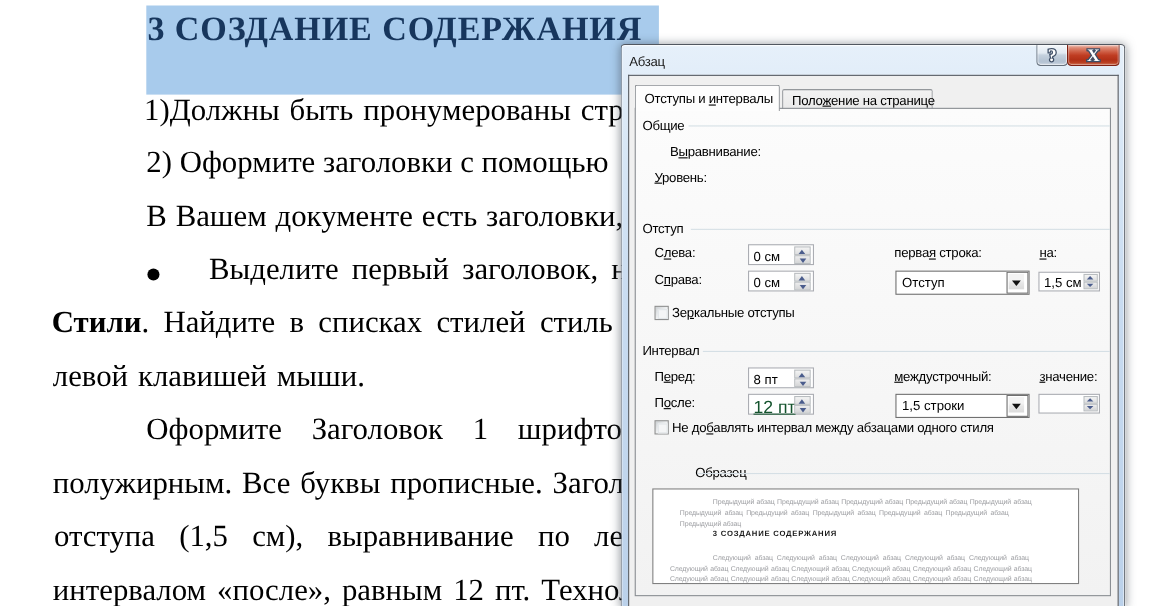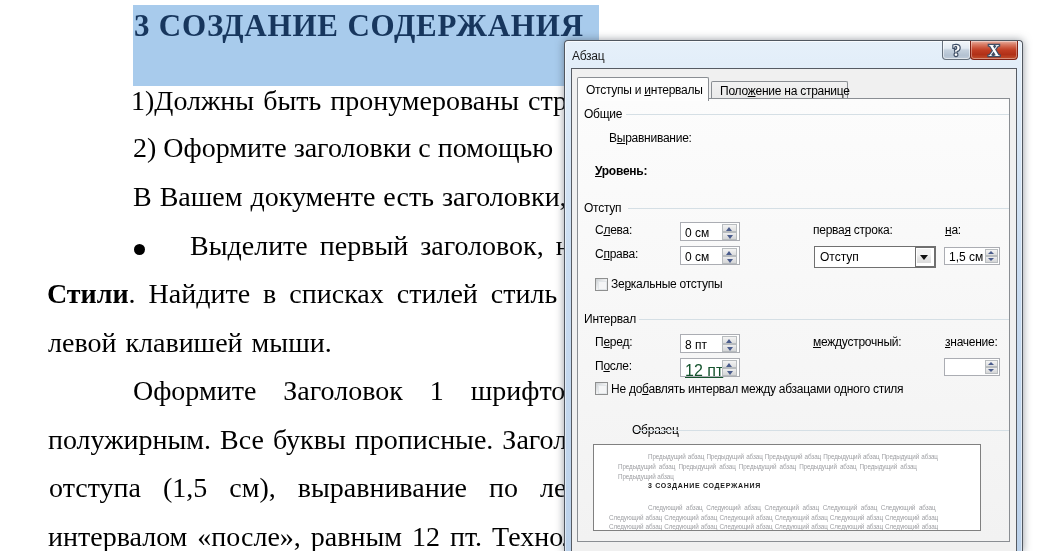--- a/index.html
+++ b/index.html
@@ -41,21 +41,21 @@
   <div class="lbl" style="left:155px;top:44px;">Поло<u>ж</u>ение на странице</div>
 
   <div style="position:absolute;left:12px;top:57px;width:431px;height:442px;background:linear-gradient(#FCFCFC,#F2F2F2);border:1px solid #8A8E93;"></div>
 
   <div style="position:absolute;left:12px;top:36px;width:130px;height:23px;background:#FDFDFD;border:1px solid #8A8E93;border-bottom:none;border-radius:2px 2px 0 0;"></div>
   <div class="lbl" style="left:21px;top:43px;">Отступы и <u>и</u>нтервалы</div>
 
   <div class="lbl" style="left:19px;top:67px;">Общие</div>
   <div style="position:absolute;left:61px;top:73px;width:383px;height:1px;background:#D5DFE5;"></div>
   <div class="lbl" style="left:44px;top:91px;">В<u>ы</u>равнивание:</div>
-  <div class="lbl" style="left:30px;top:124px;font-weight:bold;"><u>У</u>ровень:</div>
+  <div class="lbl" style="left:30px;top:114px;"><u>У</u>ровень:</div>
 
   <div class="lbl" style="left:19px;top:161px;">Отступ</div>
   <div style="position:absolute;left:63px;top:167px;width:381px;height:1px;background:#D5DFE5;"></div>
   <div class="lbl" style="left:30px;top:183px;">С<u>л</u>ева:</div>
   <div class="lbl" style="left:248px;top:183px;">перва<u>я</u> строка:</div>
   <div class="lbl" style="left:380px;top:183px;"><u>н</u>а:</div>
   <div style="position:absolute;left:115px;top:181px;width:60px;height:19px;background:#fff;border:1px solid #ABADB3;box-sizing:border-box;">
       <div style="position:absolute;left:4px;top:3px;font-size:12px;color:#000;">0 см</div>
       <div style="position:absolute;right:2px;top:1px;width:15px;height:8px;border:1px solid #B8BCBF;background:linear-gradient(#F4F4F4,#DDDEDF);box-sizing:border-box;">
         <div style="position:absolute;left:3px;top:2px;width:0;height:0;border-left:3.5px solid transparent;border-right:3.5px solid transparent;border-bottom:4px solid #4A5C8C;"></div>
@@ -113,20 +113,27 @@
   <div class="lbl" style="left:30px;top:319px;">П<u>о</u>сле:</div>
   <div style="position:absolute;left:115px;top:317px;width:60px;height:19px;background:#fff;border:1px solid #ABADB3;box-sizing:border-box;">
       <div style="position:absolute;left:4px;top:3px;font-size:16px;color:#14532d;text-decoration:underline;">12 пт</div>
       <div style="position:absolute;right:2px;top:1px;width:15px;height:8px;border:1px solid #B8BCBF;background:linear-gradient(#F4F4F4,#DDDEDF);box-sizing:border-box;">
         <div style="position:absolute;left:3px;top:2px;width:0;height:0;border-left:3.5px solid transparent;border-right:3.5px solid transparent;border-bottom:4px solid #4A5C8C;"></div>
       </div>
       <div style="position:absolute;right:2px;top:9px;width:15px;height:8px;border:1px solid #B8BCBF;background:linear-gradient(#EDEDEE,#D4D5D6);box-sizing:border-box;">
         <div style="position:absolute;left:3.5px;top:2px;width:0;height:0;border-left:3.5px solid transparent;border-right:3.5px solid transparent;border-top:4px solid #4A5C8C;"></div>
       </div>
     </div>
+  <div style="position:absolute;left:249px;top:317px;width:120px;height:20px;background:#fff;border:1px solid #707070;">
+     <div style="position:absolute;left:5px;top:3px;font-size:12px;color:#000;">1,5 строки</div>
+     <div style="position:absolute;right:0;top:0;width:18px;height:18px;border:1px solid #6F6F6F;background:#fff;">
+       <div style="position:absolute;left:1px;top:1px;width:14px;height:14px;background:linear-gradient(#F3F3F3 40%,#E6E6E6 60%,#DBDBDB);"></div>
+       <div style="position:absolute;left:4px;top:6.5px;width:0;height:0;border-left:4.5px solid transparent;border-right:4.5px solid transparent;border-top:5px solid #111;"></div>
+     </div>
+  </div>
   <div style="position:absolute;left:379px;top:317px;width:56px;height:18px;background:#fff;border:1px solid #ABADB3;box-sizing:border-box;">
       <div style="position:absolute;left:4px;top:2px;font-size:12px;color:#000;"></div>
       <div style="position:absolute;right:1px;top:1px;width:13px;height:7px;border:1px solid #B8BCBF;background:linear-gradient(#F4F4F4,#DDDEDF);box-sizing:border-box;">
         <div style="position:absolute;left:2px;top:1px;width:0;height:0;border-left:3px solid transparent;border-right:3px solid transparent;border-bottom:3.5px solid #4A5C8C;"></div>
       </div>
       <div style="position:absolute;right:1px;top:8px;width:13px;height:7px;border:1px solid #B8BCBF;background:linear-gradient(#EDEDEE,#D4D5D6);box-sizing:border-box;">
         <div style="position:absolute;left:2px;top:1px;width:0;height:0;border-left:3px solid transparent;border-right:3px solid transparent;border-top:3.5px solid #4A5C8C;"></div>
       </div>
     </div>
   <div style="position:absolute;left:30px;top:341px;width:13px;height:13px;border:1px solid #8E8F8F;background:linear-gradient(135deg,#CBCFD2,#F6F7F8 60%,#fff);box-sizing:border-box;">

